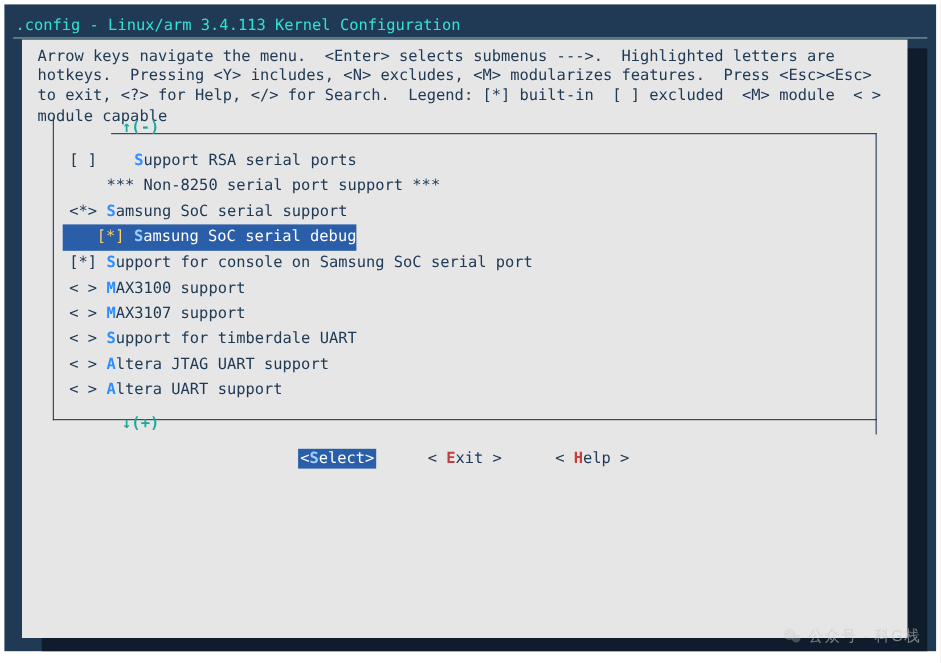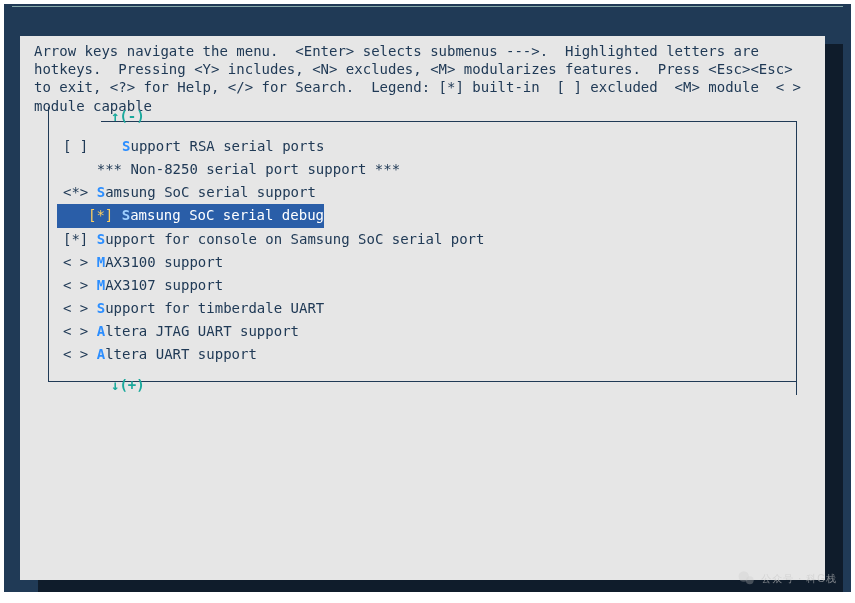--- a/index.html
+++ b/index.html
@@ -116,50 +116,56 @@
   .btn .hk{color:#c04040;font-weight:bold;}
   .btn.sel{
     background:var(--highlight);
     color:#fff;
   }
   .btn.sel .hk{color:#9fd0ff;}
   .watermark{
     position:absolute;
     right:18px;bottom:16px;
     color:rgba(200,200,200,.6);
-    font-size:10px;
+    font-size:14px;
     font-family:sans-serif;
     letter-spacing:1px;
     display:flex;align-items:center;gap:6px;
     pointer-events:none;
   }
   .watermark svg{opacity:.55;}
 </style>
 </head>
 <body>
 
 <div class="screen">
+  <div class="win-title">.config - Linux/arm 3.4.113 Kernel Configuration</div>
   <div class="term-border"></div>
 
   <div class="shadow"></div>
 
   <div class="paper">
     <div class="help-text">Arrow keys navigate the menu.  &lt;Enter&gt; selects submenus ---&gt;.  Highlighted letters are hotkeys.  Pressing &lt;Y&gt; includes, &lt;N&gt; excludes, &lt;M&gt; modularizes features.  Press &lt;Esc&gt;&lt;Esc&gt; to exit, &lt;?&gt; for Help, &lt;/&gt; for Search.  Legend: [*] built-in  [ ] excluded  &lt;M&gt; module  &lt; &gt; module capable</div>
 
     <div class="list-box">
       <div class="corner-tl"></div>
       <div class="top-rule"></div>
       <span class="scroll-up">↑(-)</span>
 
       <div id="items"><div class="item"><span class="state">[ ] </span>   <span class="hk">S</span><span>upport RSA serial ports</span></div><div class="item"><span class="state">    </span><span class="hk"></span><span>*** Non-8250 serial port support ***</span></div><div class="item"><span class="state">&lt;*&gt; </span><span class="hk">S</span><span>amsung SoC serial support</span></div><div class="item selected"><span class="state">[*] </span><span class="hk">S</span><span>amsung SoC serial debug</span></div><div class="item"><span class="state">[*] </span><span class="hk">S</span><span>upport for console on Samsung SoC serial port</span></div><div class="item"><span class="state">&lt; &gt; </span><span class="hk">M</span><span>AX3100 support</span></div><div class="item"><span class="state">&lt; &gt; </span><span class="hk">M</span><span>AX3107 support</span></div><div class="item"><span class="state">&lt; &gt; </span><span class="hk">S</span><span>upport for timberdale UART</span></div><div class="item"><span class="state">&lt; &gt; </span><span class="hk">A</span><span>ltera JTAG UART support</span></div><div class="item"><span class="state">&lt; &gt; </span><span class="hk">A</span><span>ltera UART support</span></div></div>
 
       <span class="scroll-dn">↓(+)</span>
       <div class="corner-br"></div>
     </div>
 
+    <div class="buttons">
+      <span class="btn sel"><span>&lt;</span><span class="hk">S</span><span>elect</span><span>&gt;</span></span>
+      <span class="btn"><span>&lt; </span><span class="hk">E</span><span>xit </span><span>&gt;</span></span>
+      <span class="btn"><span>&lt; </span><span class="hk">H</span><span>elp </span><span>&gt;</span></span>
+    </div>
   </div>
 </div>
 
 <div class="watermark">
   <svg width="18" height="18" viewBox="0 0 24 24" fill="rgba(200,200,200,.55)">
       <circle cx="9" cy="10" r="7"></circle>
       <circle cx="17" cy="15" r="5.2"></circle>
     </svg>
   <span>公众号 · 科G栈</span>
 </div>

